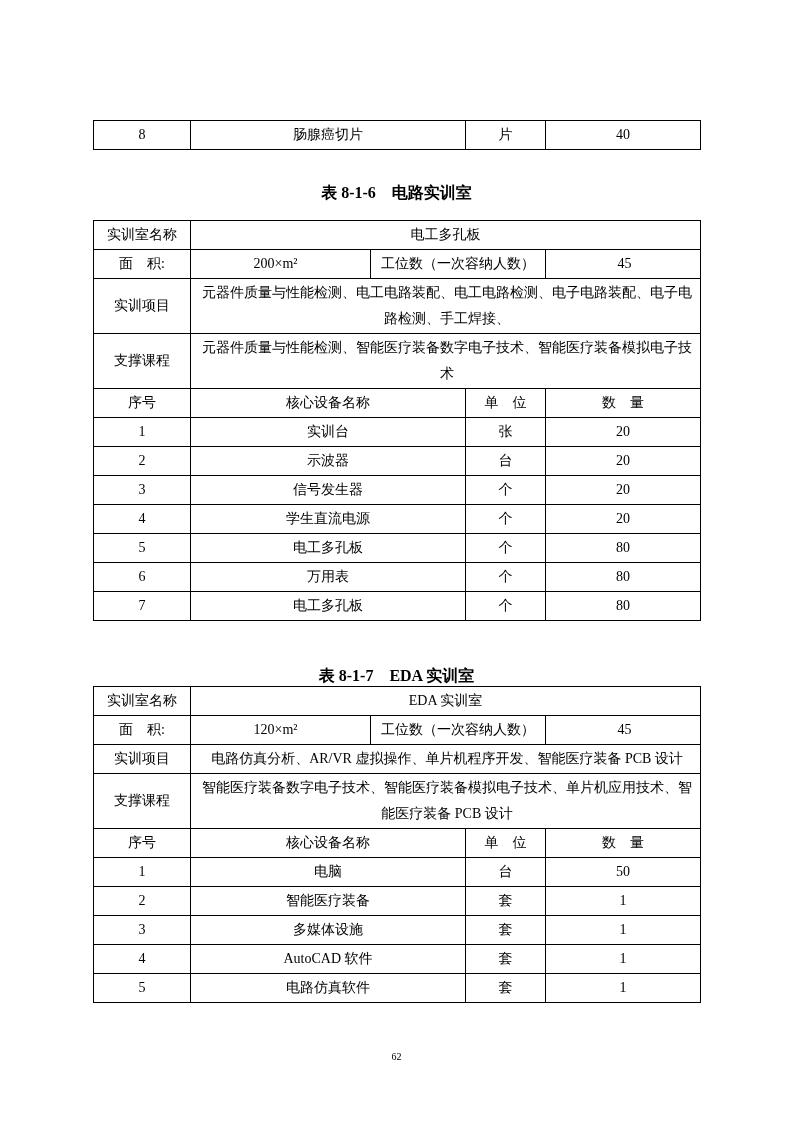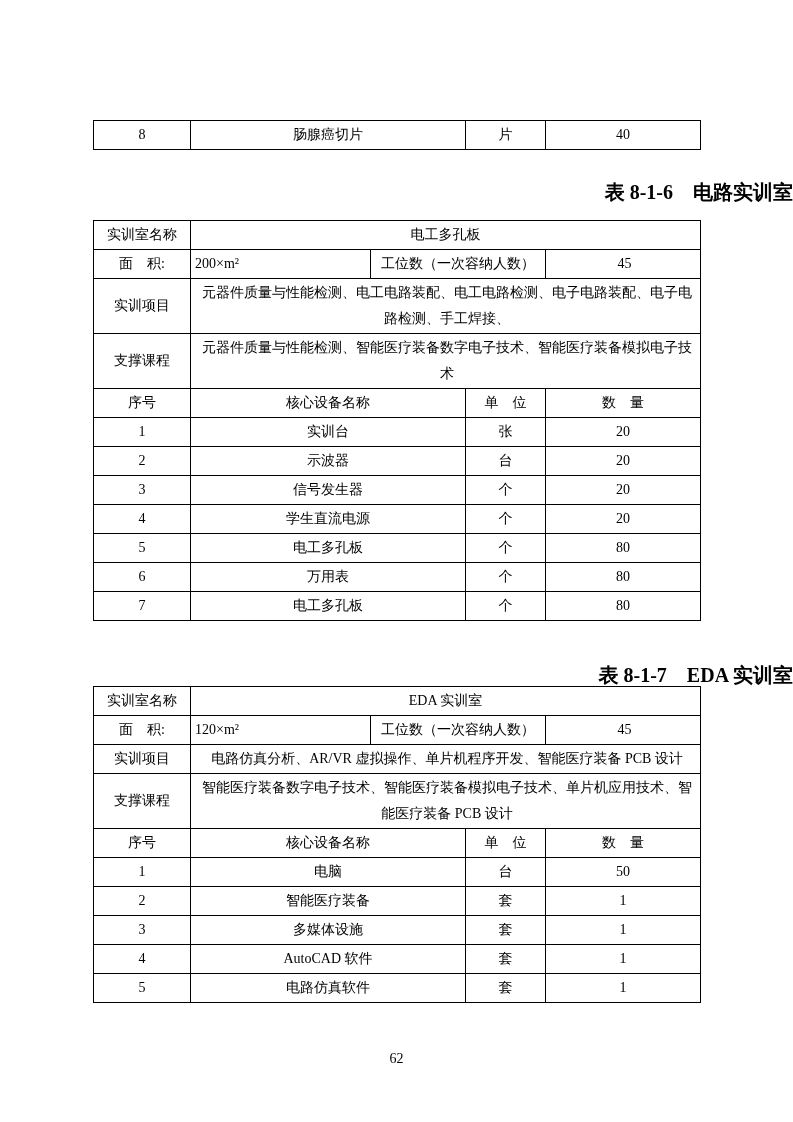--- a/index.html
+++ b/index.html
@@ -9,29 +9,29 @@
     font-family:"Liberation Serif","DejaVu Serif",serif;
     color:#000; font-size:14px; overflow:hidden; margin:0 auto;
   }
   table { border-collapse:collapse; table-layout:fixed; width:607px; margin-left:93px; }
   td {
     border:1px solid #000; text-align:center; vertical-align:middle;
     height:27px; padding:1px 4px; font-size:14px; line-height:26px;
     word-break:break-all;
   }
   .txt-left  { text-align:center;  padding-left:9px; padding-right:6px;font-family:Liberation Serif, serif; }
-  .txt-right { text-align:left; padding-right:14px; }
+  .txt-right { text-align:center; padding-right:14px; }
   .frag-table { margin-top:120px; }
   .table-title {
-    text-align:right; font-weight:bold; font-size:20px; line-height:21px;
+    text-align:center; font-weight:bold; font-size:16px; line-height:21px;
   }
   .title-1 { margin-top:32px; margin-bottom:17px; }
   .title-2 { margin-top:44px; }
   .page-number {
-    text-align:center; font-size:14px; margin-top:48px;
+    text-align:center; font-size:10px; margin-top:48px;
   }
 </style>
 </head>
 <body>
 
 <div class="page">
 
   <table class="frag-table">
     <colgroup>
         <col style="width:97px">

